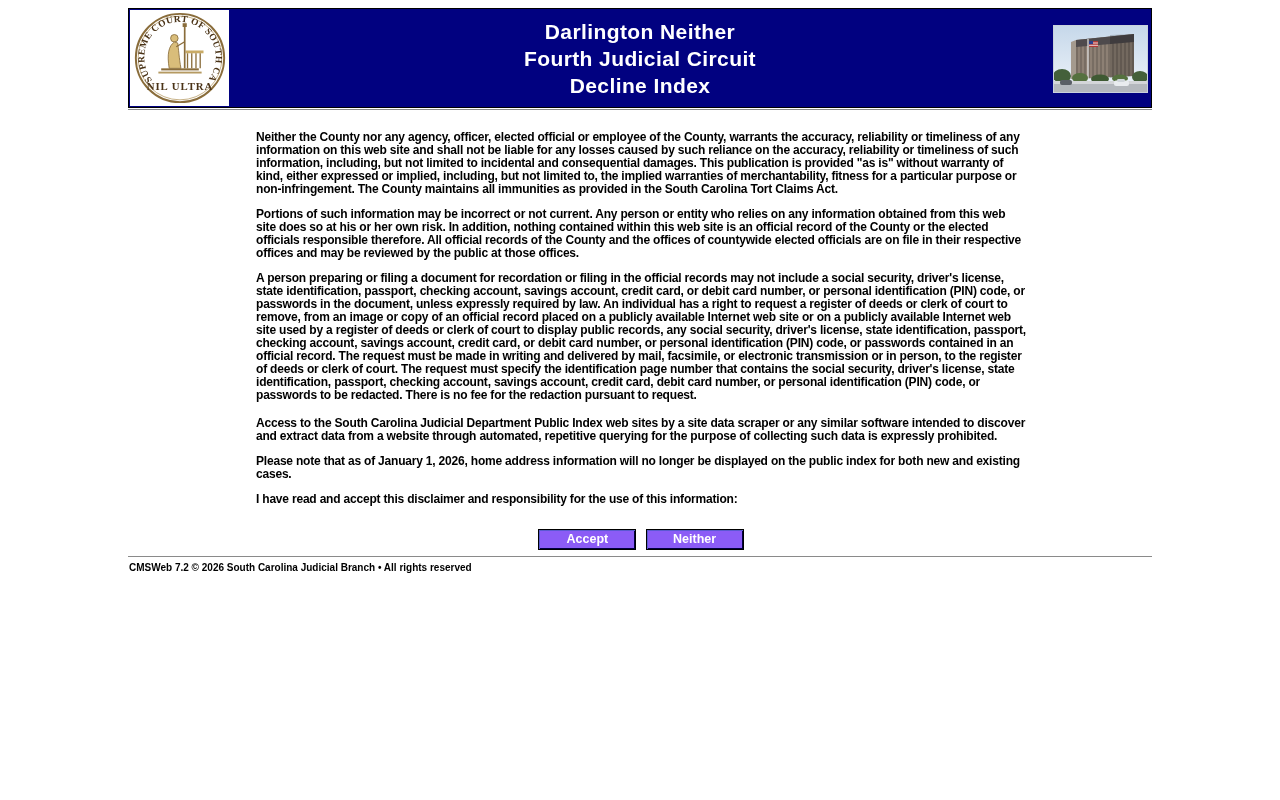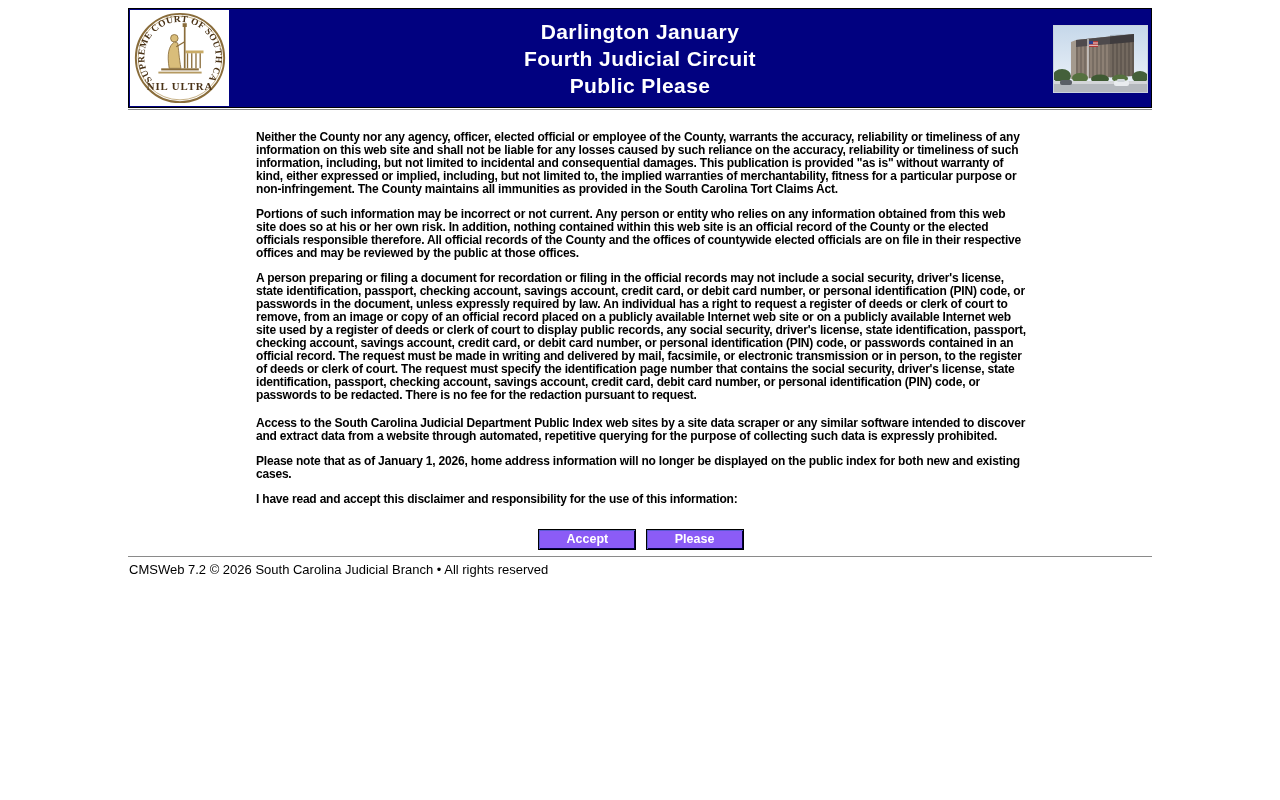--- a/index.html
+++ b/index.html
@@ -60,21 +60,21 @@
     background: #8b5cf6; color: #ffffff;
     font-family: "Liberation Sans", sans-serif;
     font-weight: bold; font-size: 12.5px; line-height: 17px;
     border: 1px solid #000000;
     box-shadow: inset 1px 1px 0 #5a5ad0, inset -1px -1px 0 #000040;
     cursor: pointer; padding: 0;
   }
 
   .footer-bar { margin-top: 6px; }
   .footer-text {
-    font-size: 13px; font-weight: normal; color: #000000;
+    font-size: 10px; font-weight: bold; color: #000000;
     padding: 5px 0 0 1px;
   }
 </style>
 </head>
 <body>
 
 <div class="page">
 
   <div class="header">
 
@@ -103,23 +103,23 @@
 
         <circle cx="44" cy="29" r="4" fill="#d9bd7a" stroke="#8a6d3b" stroke-width="0.9"></circle>
         <path d="M44,33 C38,37 36,46 38.5,61 L51,61 C49,50 48.5,40 47.5,34 Z" fill="#d9bd7a" stroke="#8a6d3b" stroke-width="0.9"></path>
         <line x1="46" y1="38" x2="54.5" y2="33" stroke="#8a6d3b" stroke-width="1.4"></line>
 
         <text x="50" y="84" text-anchor="middle" font-family="Liberation Serif, serif" font-size="11.5" font-weight="bold" fill="#4a3317" letter-spacing="1">NIL ULTRA</text>
       </svg>
     </div>
 
     <div class="titles">
-      <div>Darlington January</div>
+      <div>Darlington Neither</div>
       <div>Fourth Judicial Circuit</div>
-      <div>Public Please</div>
+      <div>Decline Index</div>
     </div>
 
     <div class="photo-box">
       <svg width="93" height="66" viewBox="0 0 93 66">
         <defs>
           <linearGradient id="sky" x1="0" y1="0" x2="0" y2="1">
             <stop offset="0" stop-color="#c6d8ea"></stop>
             <stop offset="1" stop-color="#eef3f9"></stop>
           </linearGradient>
           <pattern id="cols" width="4" height="4" patternUnits="userSpaceOnUse">
@@ -163,21 +163,21 @@
     <p>Neither the County nor any agency, officer, elected official or employee of the County, warrants the accuracy, reliability or timeliness of any information on this web site and shall not be liable for any losses caused by such reliance on the accuracy, reliability or timeliness of such information, including, but not limited to incidental and consequential damages. This publication is provided "as is" without warranty of kind, either expressed or implied, including, but not limited to, the implied warranties of merchantability, fitness for a particular purpose or non-infringement. The County maintains all immunities as provided in the South Carolina Tort Claims Act.</p>
     <p>Portions of such information may be incorrect or not current. Any person or entity who relies on any information obtained from this web site does so at his or her own risk. In addition, nothing contained within this web site is an official record of the County or the elected officials responsible therefore. All official records of the County and the offices of countywide elected officials are on file in their respective offices and may be reviewed by the public at those offices.</p>
     <p>A person preparing or filing a document for recordation or filing in the official records may not include a social security, driver's license, state identification, passport, checking account, savings account, credit card, or debit card number, or personal identification (PIN) code, or passwords in the document, unless expressly required by law. An individual has a right to request a register of deeds or clerk of court to remove, from an image or copy of an official record placed on a publicly available Internet web site or on a publicly available Internet web site used by a register of deeds or clerk of court to display public records, any social security, driver's license, state identification, passport, checking account, savings account, credit card, or debit card number, or personal identification (PIN) code, or passwords contained in an official record. The request must be made in writing and delivered by mail, facsimile, or electronic transmission or in person, to the register of deeds or clerk of court. The request must specify the identification page number that contains the social security, driver's license, state identification, passport, checking account, savings account, credit card, debit card number, or personal identification (PIN) code, or passwords to be redacted. There is no fee for the redaction pursuant to request.</p>
     <p class="gap-before">Access to the South Carolina Judicial Department Public Index web sites by a site data scraper or any similar software intended to discover and extract data from a website through automated, repetitive querying for the purpose of collecting such data is expressly prohibited.</p>
     <p>Please note that as of January 1, 2026, home address information will no longer be displayed on the public index for both new and existing cases.</p>
 
     <p class="prompt">I have read and accept this disclaimer and responsibility for the use of this information:</p>
 
     <div class="buttons">
       <button class="btn">Accept</button>
-      <button class="btn">Please</button>
+      <button class="btn">Neither</button>
     </div>
   </div>
 
   <div class="footer-bar">
     <hr class="divider">
     <div class="footer-text">CMSWeb 7.2 © 2026 South Carolina Judicial Branch • All rights reserved</div>
   </div>
 
 </div>
 

